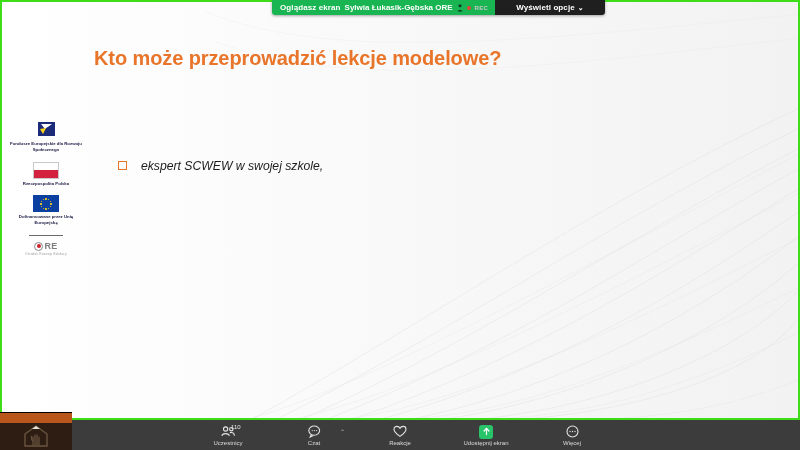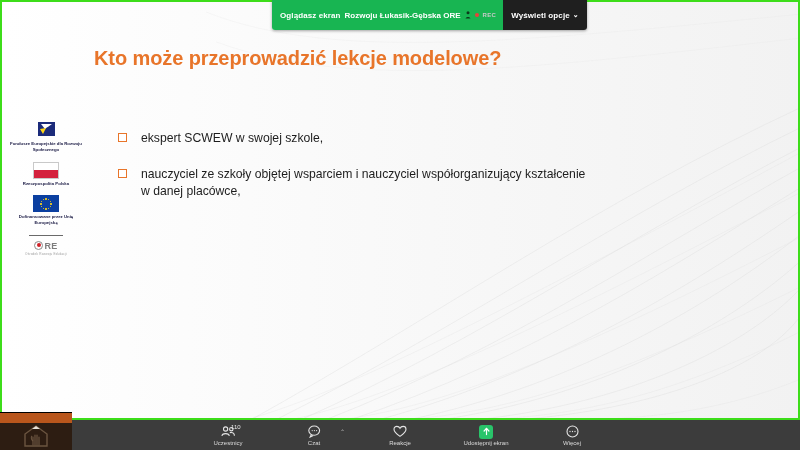--- a/index.html
+++ b/index.html
@@ -15,53 +15,53 @@
   }
   #slide{
     position:absolute; left:0; top:0; right:0; bottom:0;
     background:#ffffff; overflow:hidden;
   }
   
   #slide-bg{ position:absolute; inset:0; pointer-events:none; }
 
   
   #top-bar{
-    position:absolute; left:272px; top:0; height:30px;
+    position:absolute; left:272px; top:0; height:15px;
     display:flex; align-items:stretch; z-index:40;
     font-size:8px; font-weight:bold; color:#ffffff;
     border-bottom-left-radius:3px; border-bottom-right-radius:3px;
     overflow:hidden; box-shadow:0 1px 3px rgba(0,0,0,.35);justify-content:flex-end;
   }
   #top-bar .seg-green{
     background:#18b552; display:flex; align-items:center; gap:4px;
     padding:0 7px 0 8px;
   }
   #top-bar .seg-dark{
     background:#1f1f1f; display:flex; align-items:center; gap:3px;
-    padding:0 8px;
+    padding:0 21px;
   }
   .tb-label{ white-space:nowrap; letter-spacing:.1px; }
   .tb-name{ font-weight:bold; white-space:nowrap; }
   .rec-dot{ width:4px;height:4px;border-radius:50%;background:#e8413a;
             display:inline-block; }
   .rec-txt{ font-size:6px; color:#c9c9c9; font-weight:bold; letter-spacing:.3px;}
   .tb-person{ display:inline-flex; align-items:center; }
   .chev{ font-size:7px; }
 
   
   #title{
     position:absolute; left:92px; top:44px; width:620px;
     color:#e8752a; font-size:20px; font-weight:bold; letter-spacing:-.1px;
     line-height:1.2;
   }
 
   
   #bullets{
-    position:absolute; left:116px; top:128px; width:620px;
-    color:#1d1d1d; font-size:12.2px; line-height:1.35;
+    position:absolute; left:116px; top:156px; width:620px;
+    color:#1d1d1d; font-size:12.2px; line-height:1.35;font-style:italic;
   }
   .bullet-row{ display:flex; align-items:flex-start; margin-bottom:20px; }
   .bullet-row:last-child{ margin-bottom:0; }
   .bullet-mark{
     flex:0 0 auto; width:9px; height:9px; margin-top:3px; margin-right:14px;
     border:1.6px solid #e8752a; background:#ffffff;
   }
   .bullet-text{ flex:1 1 auto; white-space:pre-line; }
 
   
@@ -74,21 +74,21 @@
     font-size:4.3px; color:#1a1a44; text-align:center; line-height:1.35;
     margin-top:2px; font-weight:bold;
   }
   .fe-mark{ width:26px; height:19px; }
   .pl-flag{ width:26px; height:17px; border:.5px solid #c9c9c9;
             background:linear-gradient(to bottom,#ffffff 0 50%,#d4213d 50% 100%); }
   .eu-flag{ width:26px; height:17px; background:#0b3fa0; position:relative; }
   .eu-star{ position:absolute; width:1.6px; height:1.6px; background:#ffd617;
             border-radius:50%; }
   .ore-sep{ width:34px; height:1px; background:#6a6a6a; margin-bottom:5px; }
-  .ore-wrap{ display:flex; align-items:flex-start; gap:1px; }
+  .ore-wrap{ display:flex; align-items:flex-end; gap:1px; }
   .ore-o{ position:relative; width:9px; height:9px; border-radius:50%;
           border:1.3px solid #8b8b8b; display:inline-block; }
   .ore-o::after{ content:""; position:absolute; left:50%; top:50%;
       width:4px;height:4px;margin-left:-2px;margin-top:-2px;
       border-radius:50%; background:#cf2027; }
   .ore-txt{ font-size:9px; font-weight:bold; color:#7d7d7d; letter-spacing:.3px; }
   .ore-sub{ font-size:3.1px; color:#a0a0a0; margin-top:1.5px; letter-spacing:.2px; }
 
   
   #selfview{
@@ -162,25 +162,20 @@
         </g>
       </svg>
 
       <div id="title">Kto może przeprowadzić lekcje modelowe?</div>
 
       <div id="bullets">
         <div class="bullet-row">
           <span class="bullet-mark"></span>
           <span class="bullet-text">ekspert SCWEW w swojej szkole,</span>
         </div>
-        <div class="bullet-row">
-          <span class="bullet-mark"></span>
-          <span class="bullet-text">nauczyciel ze szkoły objętej wsparciem i nauczyciel współorganizujący kształcenie
-w danej placówce,</span>
-        </div>
       </div>
 
       <div id="logos">
 
         <div class="logo-block">
           <svg class="fe-mark" viewBox="0 0 26 19">
             <path d="M3,1 L23,1 L23,17 L3,17 Z" fill="none"></path>
             <path d="M5,2 L22,2 L22,16 L5,16 Z" fill="#1b2b7a"></path>
             <path d="M8,4 L19,4 L12,9 Z" fill="#ffffff"></path>
             <path d="M7,9 L13,8 L10,14 Z" fill="#ffd617"></path>
@@ -223,21 +218,21 @@
           <div class="ore-sub">Ośrodek Rozwoju Edukacji</div>
         </div>
 
       </div>
     </div>
   </div>
 
   <div id="top-bar">
     <div class="seg-green">
       <span class="tb-label">Oglądasz ekran</span>
-      <span class="tb-name">Rozwoju Łukasik-Gębska ORE</span>
+      <span class="tb-name">Sylwia Łukasik-Gębska ORE</span>
       <span class="tb-person">
         <svg width="6" height="8" viewBox="0 0 6 8">
             <circle cx="3" cy="1.8" r="1.5" fill="#0c3a1c"></circle>
             <path d="M0.6,7.6 C0.6,5.4 5.4,5.4 5.4,7.6 Z" fill="#0c3a1c"></path>
           </svg>
       </span>
       <span class="rec-dot"></span>
       <span class="rec-txt">REC</span>
     </div>
     <div class="seg-dark">

